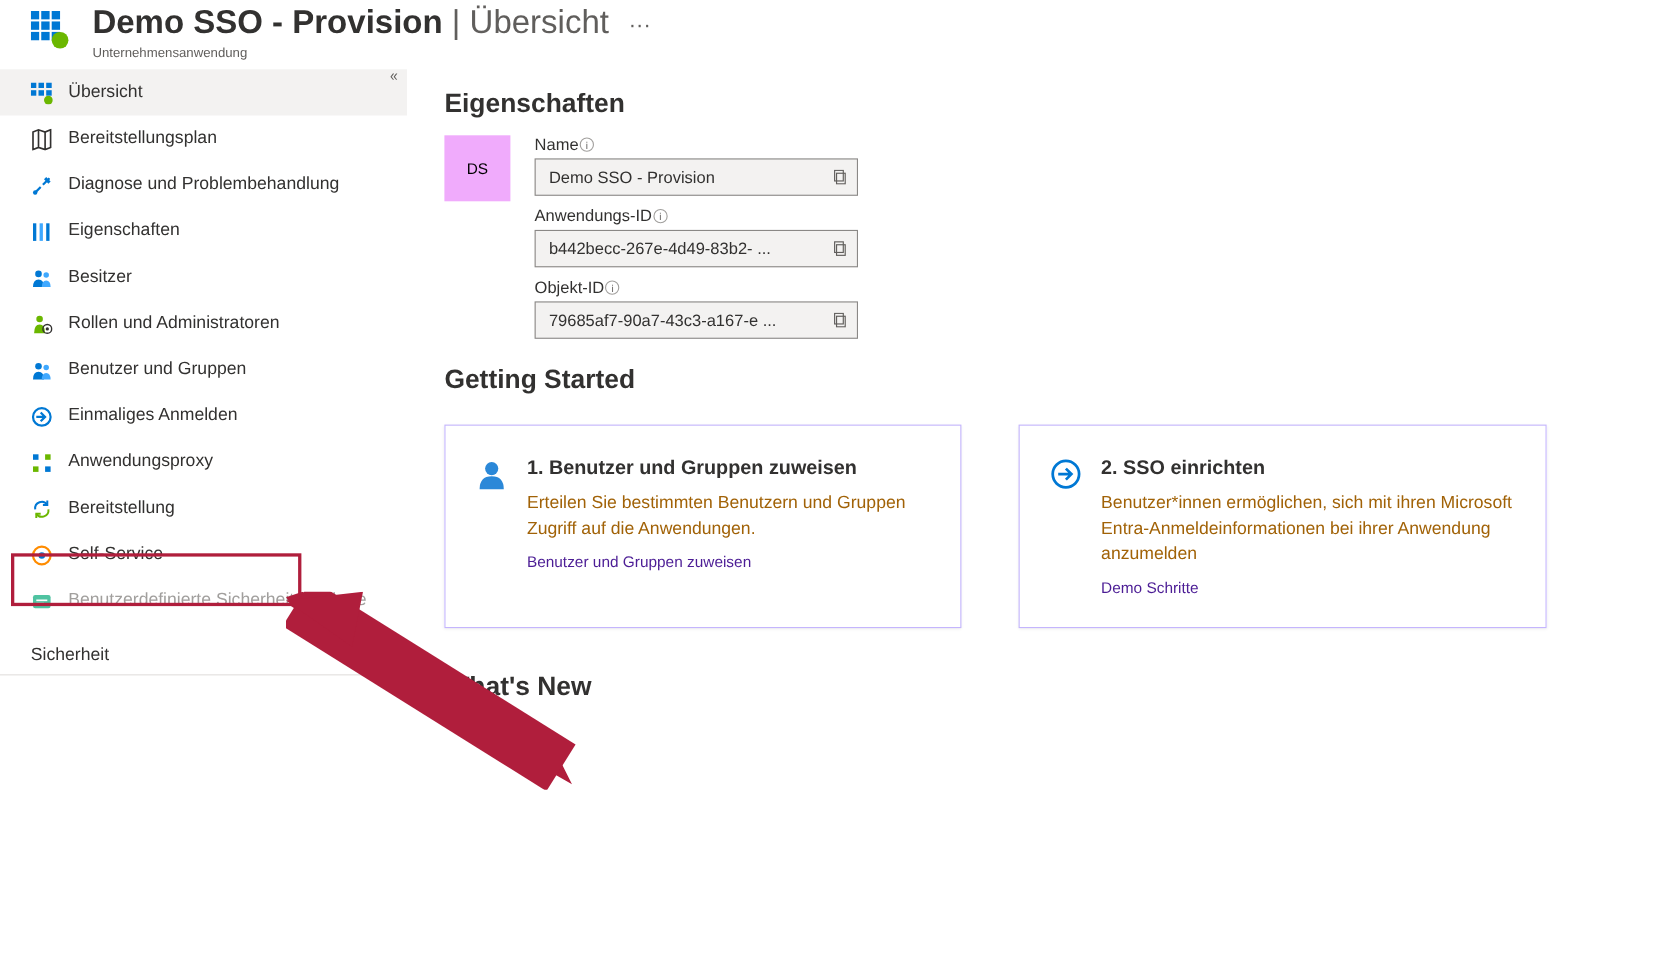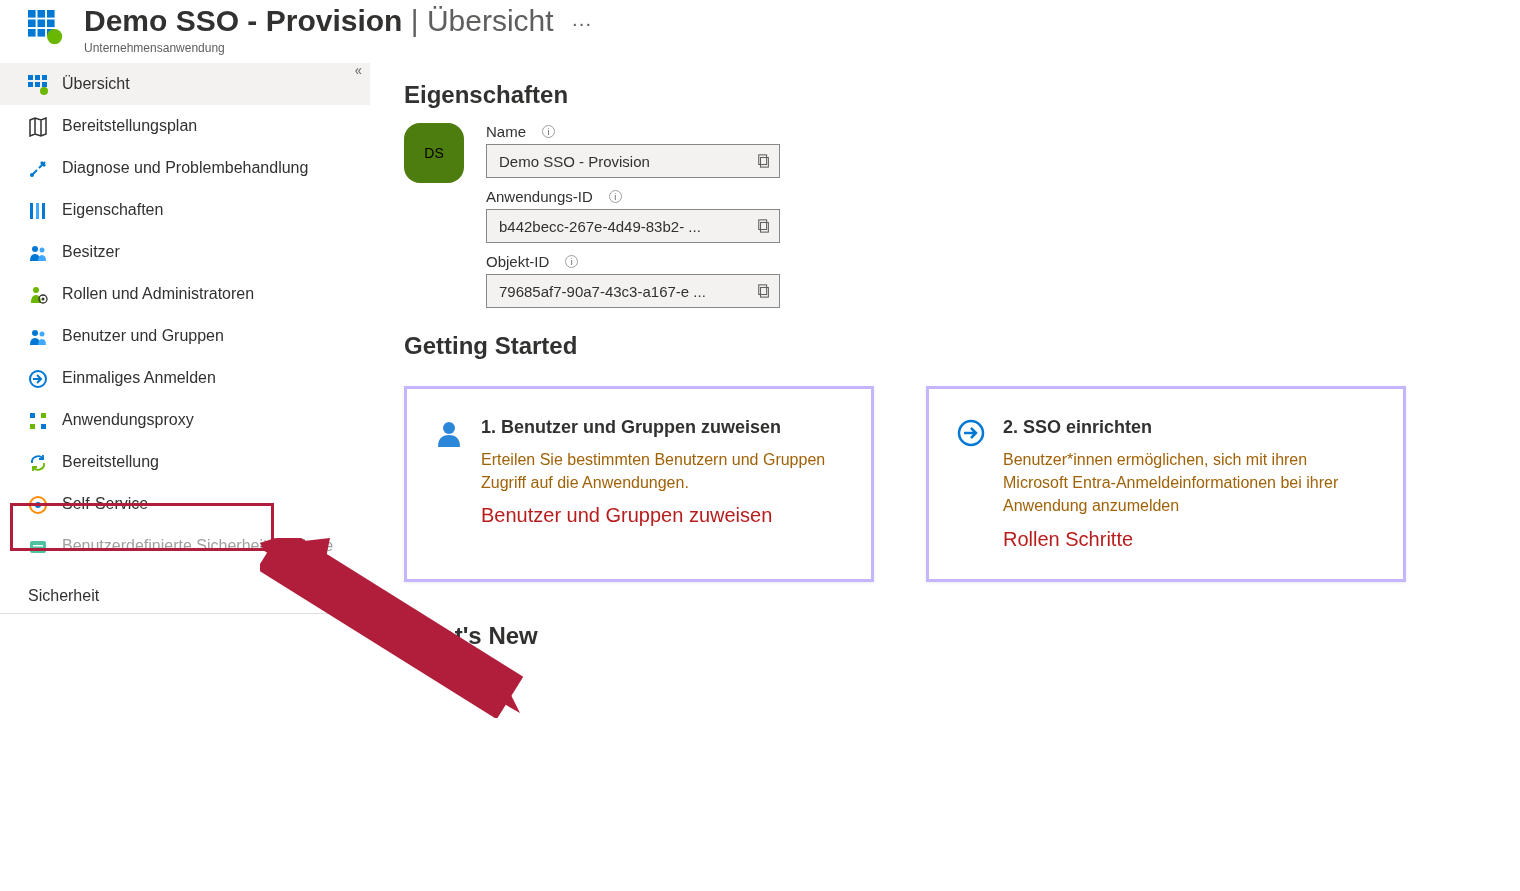--- a/index.html
+++ b/index.html
@@ -115,36 +115,35 @@
       margin-bottom: 14px;
     }
     .props {
       display: flex;
       gap: 22px;
       margin-bottom: 24px;
     }
     .tile-logo {
       width: 60px;
       height: 60px;
-      background: #4d7c0f;
+      background: #f0abfc;
       color: #000;
       font-size: 14px;
       display:flex;
       align-items:center;
       justify-content:center;
       font-weight:400;
       flex-shrink:0;
-      border-radius:16px;
     }
     .prop-fields { display:flex; flex-direction:column; gap:10px; }
     .prop-label {
       font-size: 15px;
       display:flex;
       align-items:center;
-      gap:16px;
+      gap:1px;
     }
     .info-icon {
       width: 13px; height: 13px;
       border: 1px solid #a19f9d;
       border-radius: 50%;
       display:inline-flex;
       align-items:center;
       justify-content:center;
       font-size:9px;
       color:#605e5c;
@@ -162,32 +161,32 @@
       color:#323130;
       margin-top:4px;
     }
     .copy-icon { width:14px; height:14px; color:#605e5c; cursor:pointer; }
     .cards {
       display:flex;
       gap: 52px;
       margin-top: 26px;
     }
     .card {
-      border: 3px solid #c4b5fd;
+      border: 1px solid #c4b5fd;
       box-shadow: 0 1px 3px rgba(0,0,0,0.08);
       width: 470px;
       padding: 28px 30px 28px 28px;
       display:flex;
       gap: 18px;
       align-items:flex-start;
     }
     .card-icon { width:28px; height:28px; flex-shrink:0; margin-top:2px;}
     .card h3 { font-size: 18px; font-weight:700; margin-bottom:10px;}
     .card p { font-size: 16px; line-height:1.45; margin-bottom:10px; color:#a16207;}
-    .card a { color:#b91c1c; font-size:20px; cursor:pointer; text-decoration:none;}
+    .card a { color:#4c1d95; font-size:14px; cursor:pointer; text-decoration:none;}
   </style>
 </head>
 <body>
 
 <div class="header">
   <div class="header-icon">
     <svg viewBox="0 0 40 40">
       <rect x="0" y="0" width="8" height="8" fill="#0078d4"></rect>
         <rect x="10" y="0" width="8" height="8" fill="#0078d4"></rect>
         <rect x="20" y="0" width="8" height="8" fill="#0078d4"></rect>
@@ -403,21 +402,21 @@
         </div>
       </div>
       <div class="card" style="width:480px;">
         <svg class="card-icon" viewBox="0 0 28 28">
             <circle cx="14" cy="14" r="12" fill="none" stroke="#0078d4" stroke-width="2.5"></circle>
             <path d="M7 14 L18 14 M14 9 L19 14 L14 19" fill="none" stroke="#0078d4" stroke-width="2.5"></path>
           </svg>
         <div>
           <h3>2. SSO einrichten</h3>
           <p>Benutzer*innen ermöglichen, sich mit ihren Microsoft Entra-Anmeldeinformationen bei ihrer Anwendung anzumelden</p>
-          <a>Rollen Schritte</a>
+          <a>Demo Schritte</a>
         </div>
       </div>
     </div>
 
     <h2 style="margin-top:40px;">What's New</h2>
 
   </div>
 </div>
 
 </body></html>

